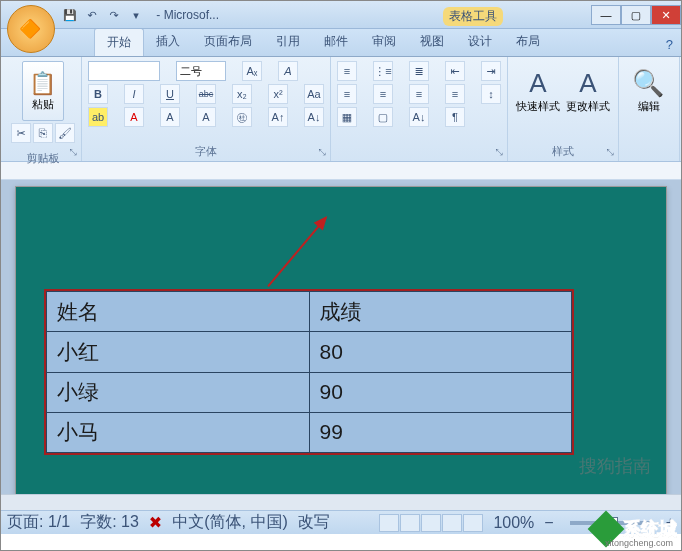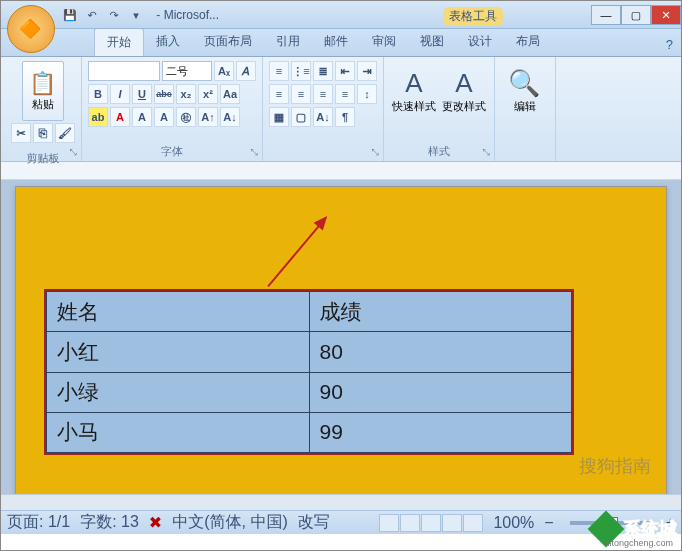--- a/index.html
+++ b/index.html
@@ -136,24 +136,23 @@
 .mini-row { display: flex; gap: 2px; }
 .mini-btn {
   width: 20px; height: 20px;
   background: #f2f8ff;
   border: 1px solid #c8d9ec;
   font-size: 11px;
   text-align: center;
   line-height: 18px;
   cursor: pointer;
   color: #3b5377;
-  font-weight: bold;
 }
 .font-body { display: flex; flex-direction: column; gap: 3px; }
-.font-row { display: flex; gap: 2px; align-items: center; }
+.font-row { display: flex; gap: 16px; align-items: center; }
 .font-sel {
   width: 72px; height: 20px;
   background: #fff;
   border: 1px solid #a9c3e0;
   font-size: 11px;
   padding: 0 3px;
   line-height: 18px;
 }
 .size-sel { width: 50px; }
 .big-icon-btn {
@@ -168,21 +167,21 @@
   background: #f0f5fb;
   border-bottom: 1px solid #c8d9ec;
 }
 .doc-area {
   background: #b3c8df;
   height: 330px;
   position: relative;
   overflow: hidden;
 }
 .page {
-  background: #eab308;
+  background: #0f766e;
   margin: 6px 14px 0 14px;
   height: 320px;
   border: 1px solid #999;
   box-shadow: 0 2px 6px rgba(0,0,0,0.2);
   position: relative;
 }
 .arrow {
   position: absolute;
   left: 280px; top: 20px;
   transform: rotate(220deg);

